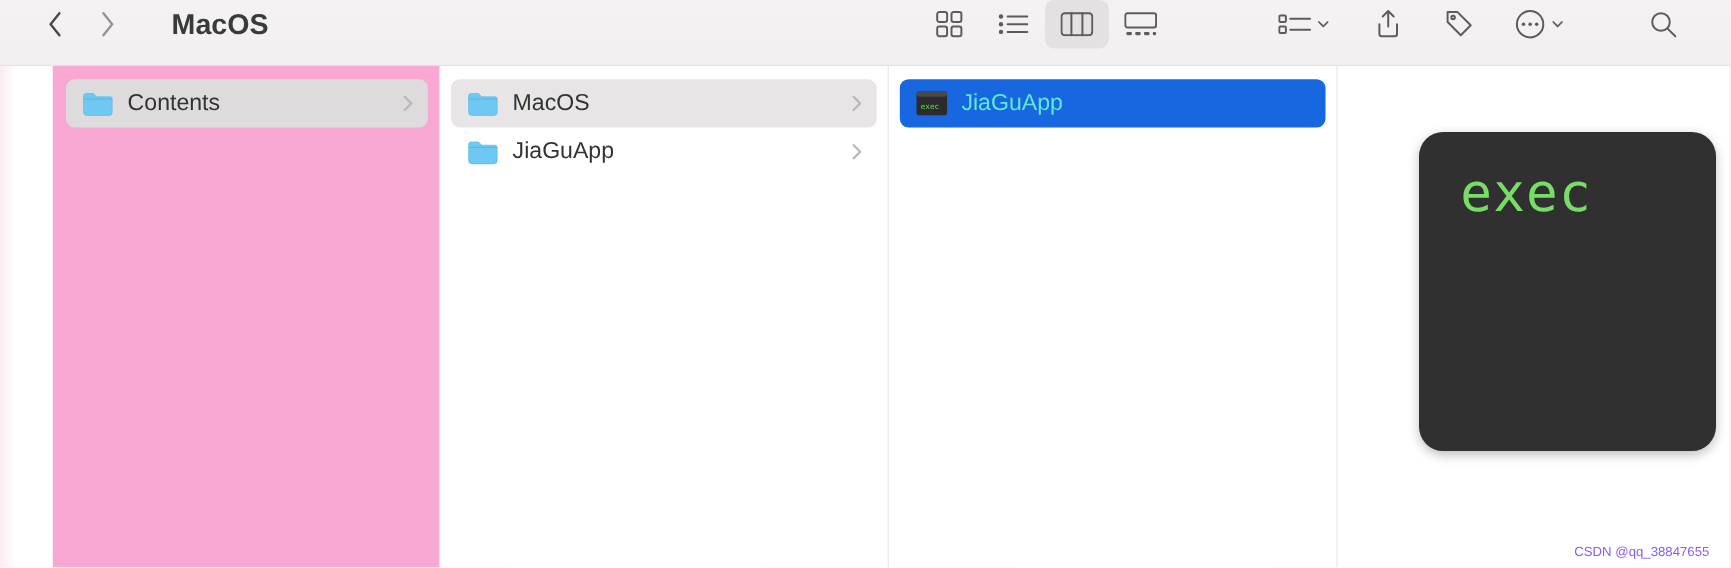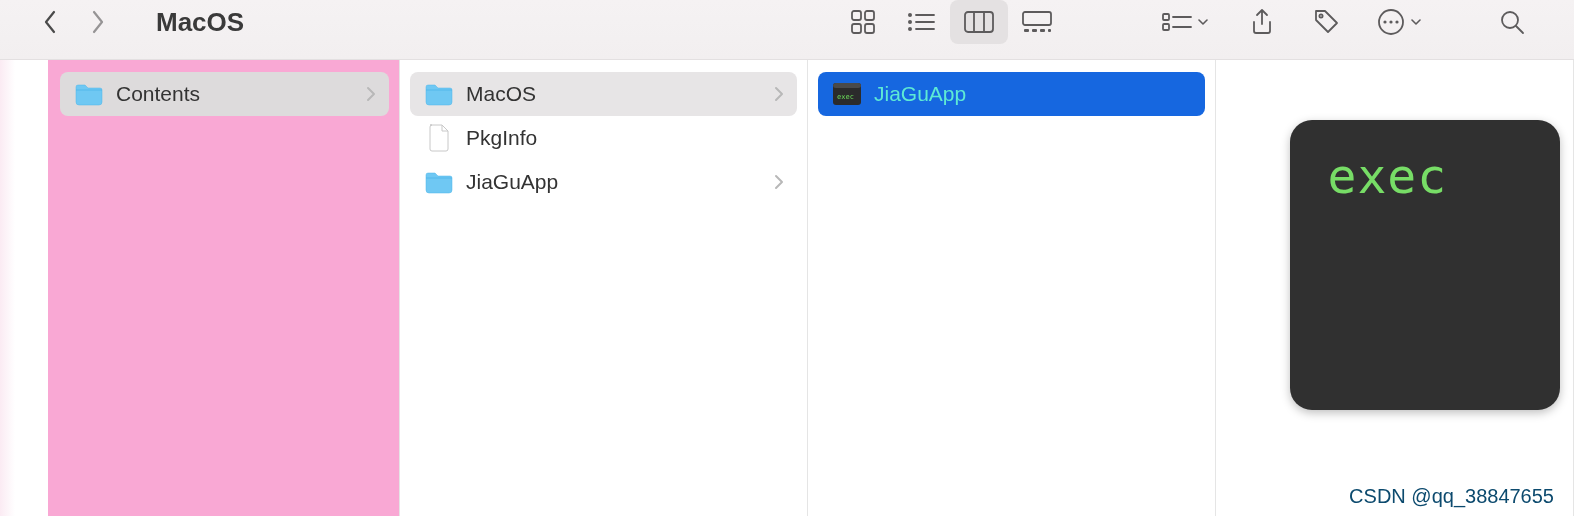--- a/index.html
+++ b/index.html
@@ -51,21 +51,21 @@
     width: 270px;
     height: 290px;
     background:#303030;
     border-radius: 22px;
     box-shadow: 0 3px 10px rgba(0,0,0,0.25);
     padding: 28px 0 0 38px;
     position:relative;
     margin-left:60px;
   }
   .preview-tile .exec { color:#77dd66; font-family: "SF Mono","Menlo",monospace; font-size:48px; letter-spacing:1px;}
-  .watermark { position:absolute; right:20px; bottom:8px; font-size:20px; color:#0c4a6e;}
+  .watermark { position:absolute; right:20px; bottom:8px; font-size:12px; color:#8b5cf6;}
   .folder-icon svg { width:30px; height:26px; }
   .doc-icon svg { width:24px; height:30px; }
   .term-icon svg { width:28px; height:22px; }
   .left-edge {
     position:absolute; left:0; top:60px; width:15px; height:456px;
     background: linear-gradient(90deg, #fbebf3 0%, #fff 100%);
     pointer-events:none;
   }
 </style>
 </head>
@@ -192,29 +192,20 @@
             <path d="M2 6a2 2 0 0 1 2-2h7l3 3h12a2 2 0 0 1 2 2v12a3 3 0 0 1-3 3H5a3 3 0 0 1-3-3V6z" fill="#6fc8f3" stroke="#4cb4e8" stroke-width="0.5"></path>
             <path d="M2 9h26" stroke="#4cb4e8" stroke-width="0.8"></path>
           </svg>
       </span>
       <span class="lbl">MacOS</span>
       <span class="disclosure"><svg viewBox="0 0 16 16">
             <polyline points="5,2 11,8 5,14"></polyline>
           </svg></span>
     </div>
     <div class="item">
-      <span class="icn doc-icon">
-        <svg viewBox="0 0 24 30">
-            <path d="M3 2h12l6 6v18a2 2 0 0 1-2 2H5a2 2 0 0 1-2-2V4a2 2 0 0 1 2-2z" fill="#fff" stroke="#c8c8c8"></path>
-            <path d="M15 2v6h6" fill="none" stroke="#c8c8c8"></path>
-          </svg>
-      </span>
-      <span class="lbl">PkgInfo</span>
-    </div>
-    <div class="item">
       <span class="icn folder-icon">
         <svg viewBox="0 0 30 26">
             <path d="M2 6a2 2 0 0 1 2-2h7l3 3h12a2 2 0 0 1 2 2v12a3 3 0 0 1-3 3H5a3 3 0 0 1-3-3V6z" fill="#6fc8f3" stroke="#4cb4e8" stroke-width="0.5"></path>
             <path d="M2 9h26" stroke="#4cb4e8" stroke-width="0.8"></path>
           </svg>
       </span>
       <span class="lbl">JiaGuApp</span>
       <span class="disclosure"><svg viewBox="0 0 16 16">
             <polyline points="5,2 11,8 5,14"></polyline>
           </svg></span>

